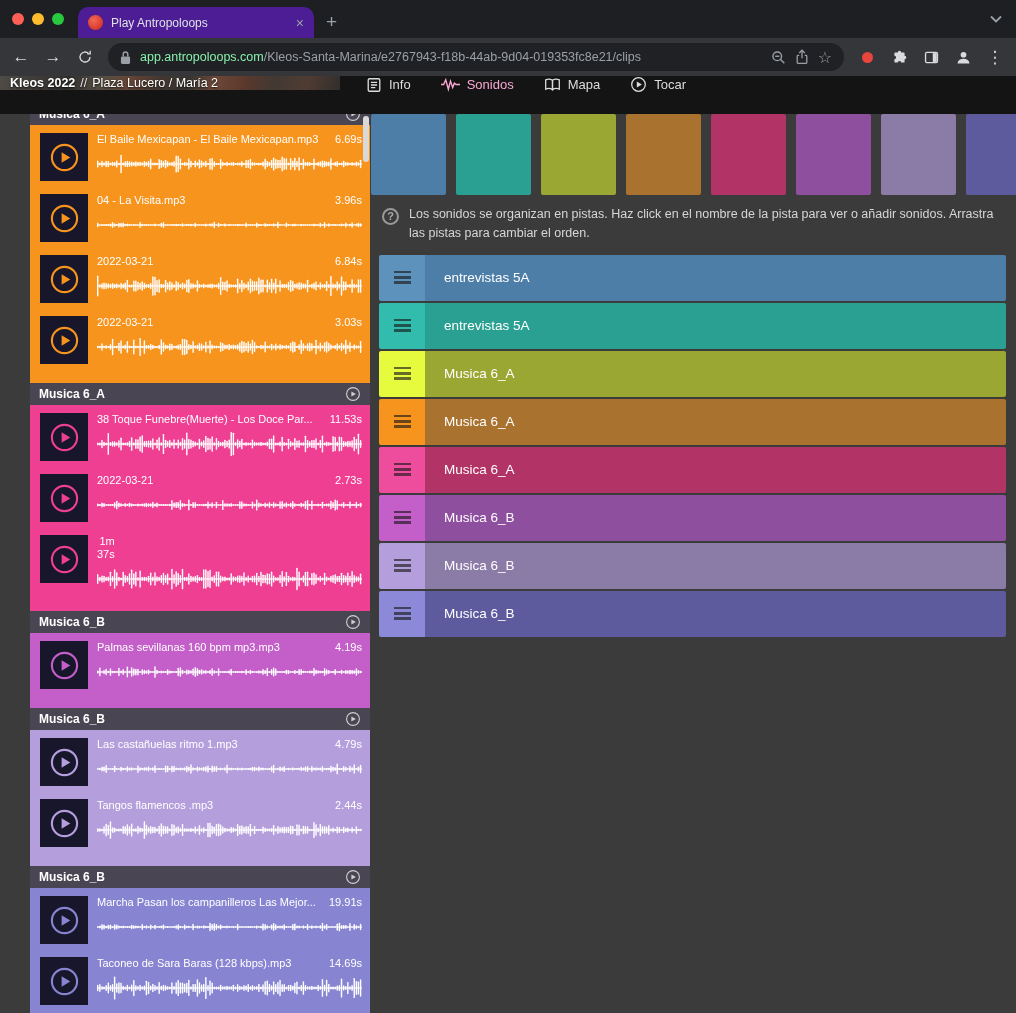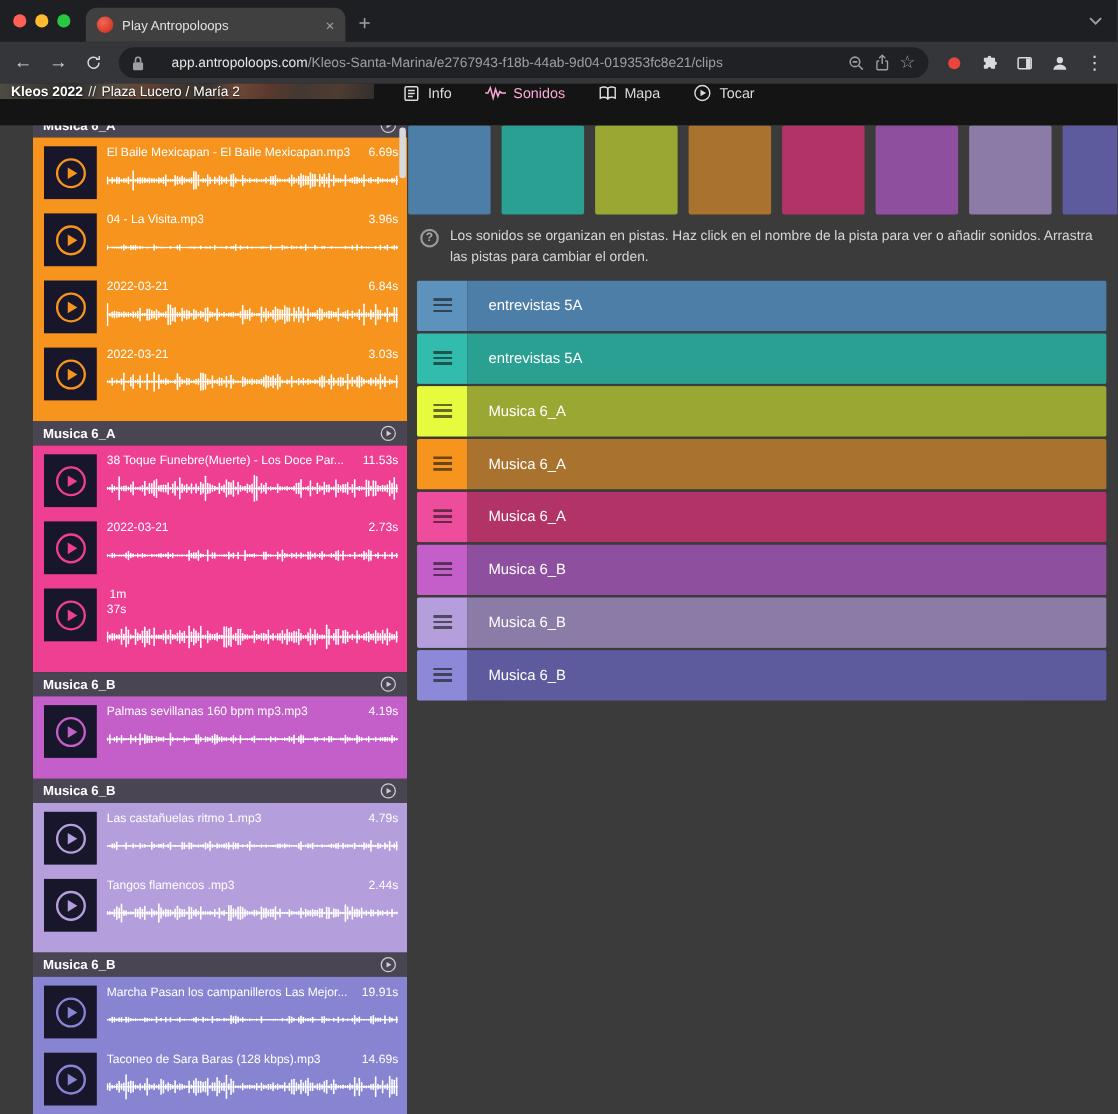--- a/index.html
+++ b/index.html
@@ -4,36 +4,36 @@
 <style>
   * { margin:0; padding:0; box-sizing:border-box; }
   html,body { width:1016px; height:1013px; overflow:hidden; }
   body { background:#3b3b3b; font-family:"Liberation Sans", sans-serif; }
 
   
   .tabstrip { height:38px; background:#1e1f22; display:flex; align-items:flex-end; position:relative; }
   .traffic-lights { position:absolute; left:12px; top:13px; display:flex; gap:8px; }
   .light { width:12px; height:12px; border-radius:50%; display:inline-block; }
   .light.red { background:#ff5f57; } .light.yellow { background:#febc2e; } .light.green { background:#28c840; }
-  .tab { margin-left:78px; width:236px; height:31px; background:#404040; border-radius:10px 10px 0 0;
+  .tab { margin-left:78px; width:236px; height:31px; background:#4c1d95; border-radius:10px 10px 0 0;
          display:flex; align-items:center; gap:8px; padding:0 10px; }
   .favicon { width:15px; height:15px; border-radius:50%; flex:none;
              background:radial-gradient(circle at 38% 35%, #f06a55, #d8382c 70%); }
   .tab-title { flex:1; color:#dfe1e5; font-size:12px; white-space:nowrap; overflow:hidden; }
   .tab-close { color:#9aa0a6; font-size:14px; line-height:1; cursor:pointer; }
   .newtab { color:#9aa0a6; font-size:19px; margin:0 0 7px 12px; line-height:1; cursor:pointer; }
   .tabsearch { position:absolute; right:14px; top:15px; cursor:pointer; display:flex; }
 
   .toolbar { height:38px; background:#35363a; display:flex; align-items:center; padding:0 6px; gap:2px; }
   .tb-btn { width:30px; height:30px; display:flex; align-items:center; justify-content:center;
             color:#d8dade; font-size:17px; border-radius:50%; flex:none; cursor:pointer; }
   .omnibox { flex:1; height:28px; background:#202124; border-radius:14px; display:flex; align-items:center;
              gap:9px; padding:0 12px; margin:0 6px; min-width:0; }
   .url { font-size:12.5px; white-space:nowrap; overflow:hidden; flex:1; min-width:0; }
-  .url .host { color:#e5e5e5;margin-left:16px; } .url .path { color:#9aa0a6; }
+  .url .host { color:#86efac; } .url .path { color:#9aa0a6; }
   .omni-icon { color:#9aa0a6; flex:none; display:flex; cursor:pointer; }
   .star-glyph { color:#9aa0a6; font-size:16px; }
   .rec-dot { width:11px; height:11px; background:#e8453c; border-radius:50%; }
 
   
   .app-header { height:38px; background:#141414; display:flex; align-items:flex-start; color:#e4e4e4; }
   .header-location { width:340px; flex:none; display:flex; align-items:center; gap:5px; padding:0 10px;
     font-size:12.5px; white-space:nowrap; overflow:hidden; text-shadow:0 1px 2px rgba(0,0,0,.8);
     background:
       linear-gradient(rgba(15,15,15,.3), rgba(15,15,15,.3)),

